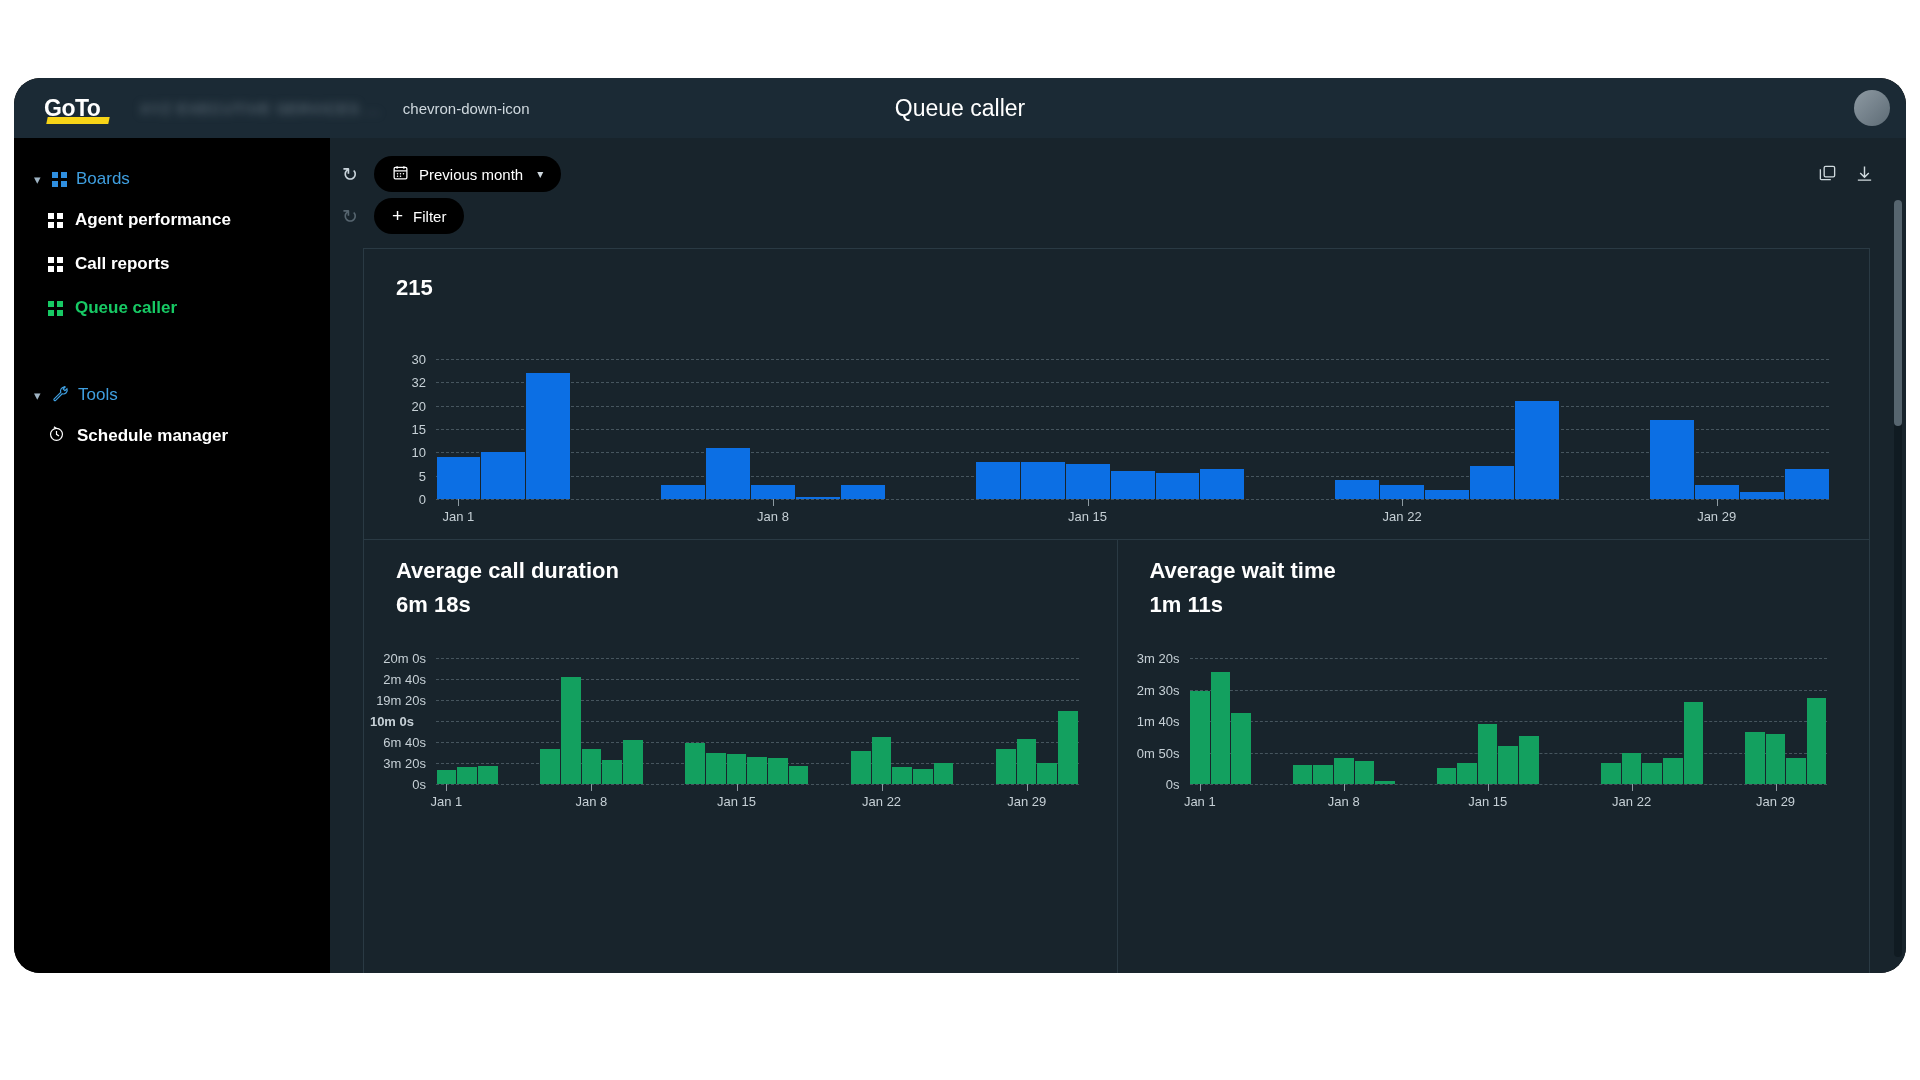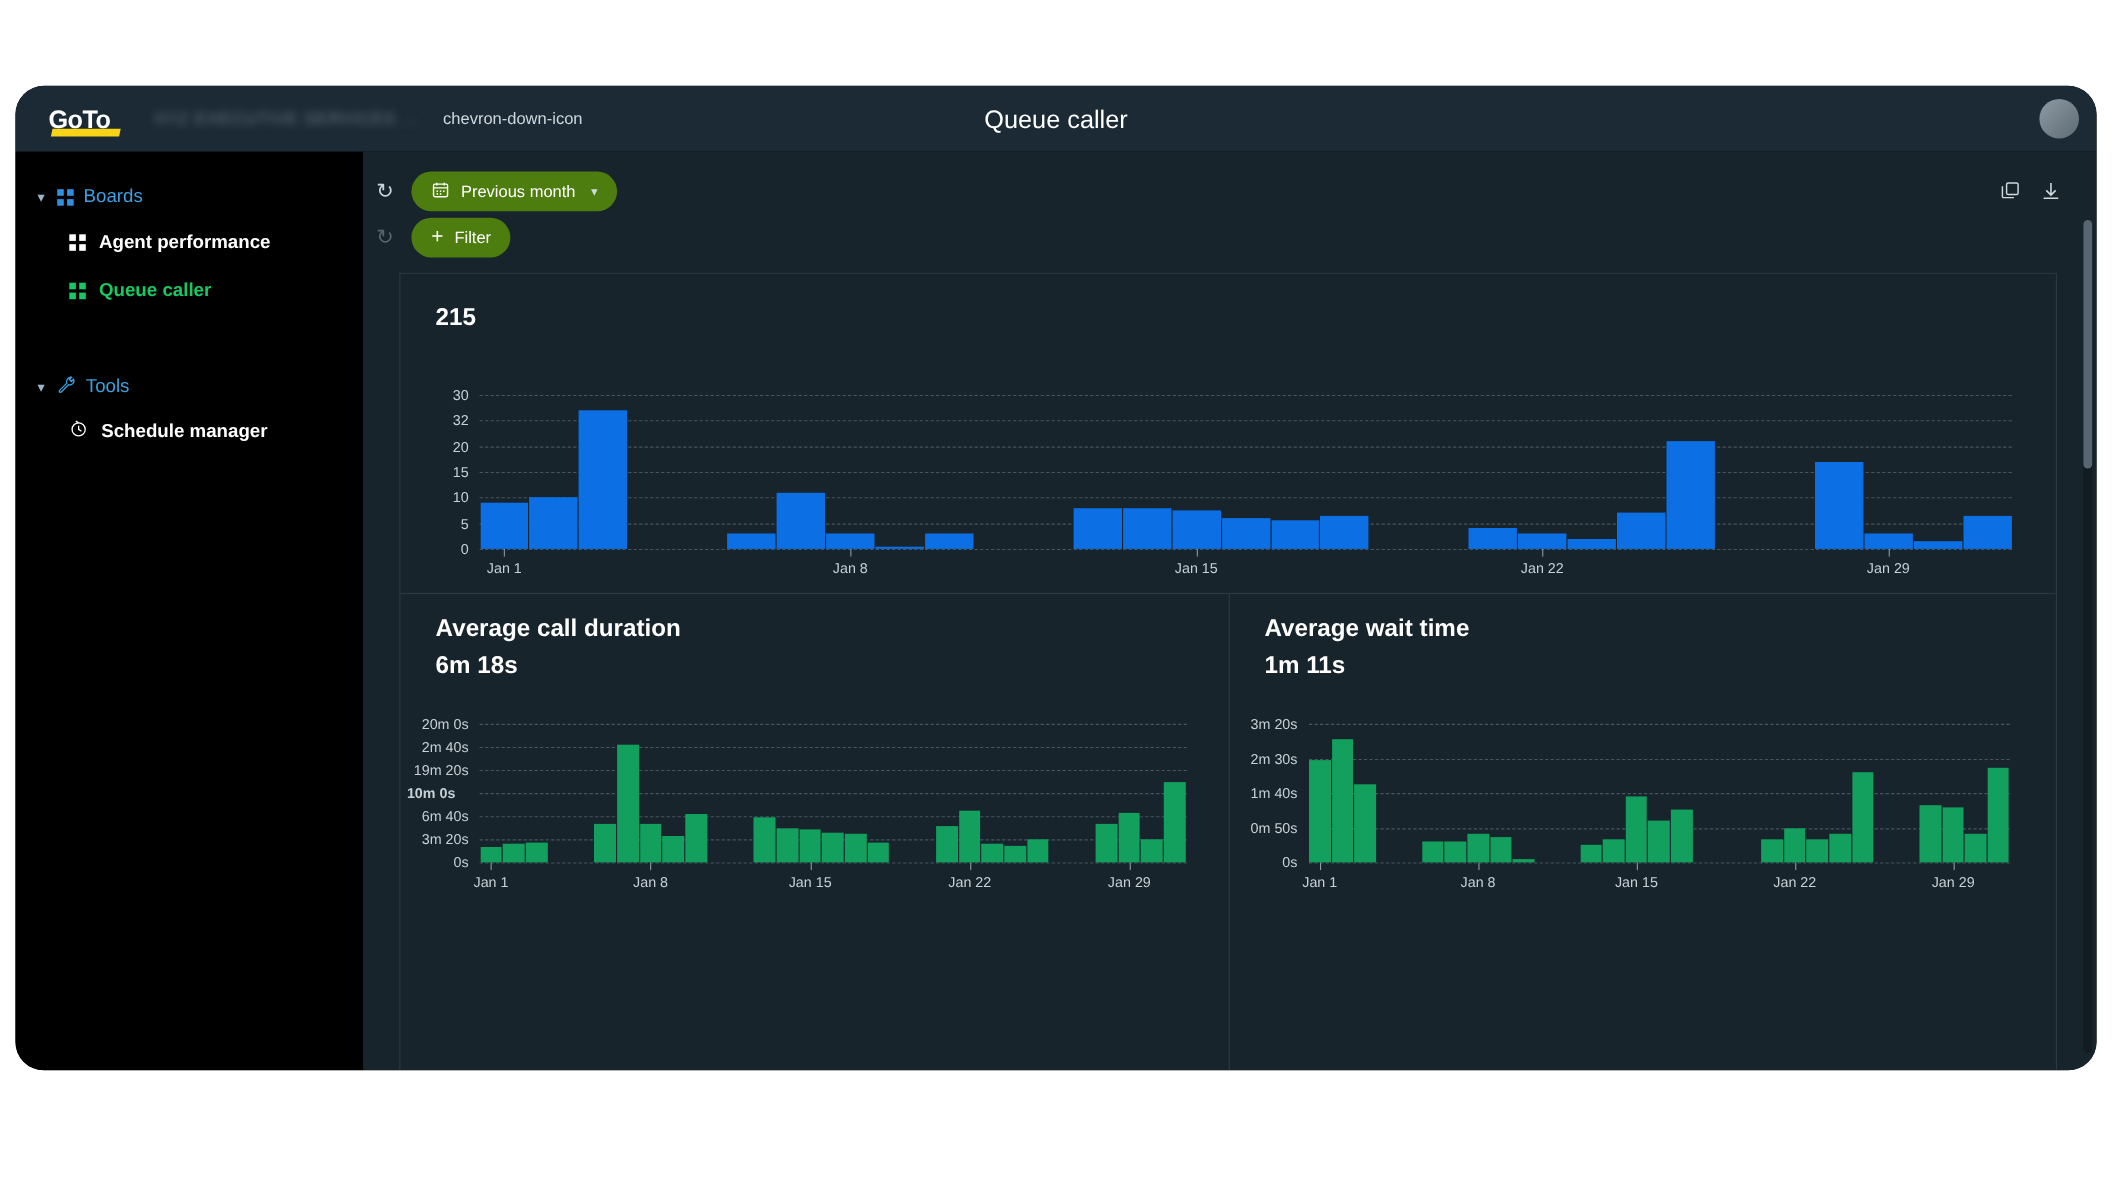--- a/index.html
+++ b/index.html
@@ -85,21 +85,21 @@
     position: absolute; width: 6px; height: 6px; display: block;
   }
   .grid-icon-blue i { background: #2f8fe0; }
   .grid-icon-white i { background: #ffffff; }
   .grid-icon-green i { background: #17c964; }
   .g-tl { left: 0; top: 0; } .g-tr { left: 9px; top: 0; }
   .g-bl { left: 0; top: 9px; } .g-br { left: 9px; top: 9px; }
 
   .nav-item {
     display: flex; align-items: center;
-    height: 44px; padding-left: 49px; cursor: pointer;
+    height: 44px; padding-left: 34px; cursor: pointer;
   }
   .nav-item-label {
     font-size: 17px; font-weight: 700; margin-left: 12px;
     color: #ffffff;
   }
   .nav-item.active .nav-item-label { color: #17c964; }
   .wrench-icon { color: #3f9fe0; font-size: 15px; }
   .clock-icon { color: #ffffff; font-size: 17px; }
 
   
@@ -116,21 +116,21 @@
   .toolbar-row.r1 { top: 18px; }
   .toolbar-row.r2 { top: 60px; }
   .reset-icon {
     width: 24px; text-align: center; color: #c9d4db;
     font-size: 19px; cursor: pointer; margin-right: 12px;
   }
   .reset-icon.dim { color: #56656f; }
   .pill {
     display: flex; align-items: center; gap: 10px;
     height: 36px; padding: 0 18px;
-    background: #4d7c0f; border-radius: 18px;
+    background: #000000; border-radius: 18px;
     color: #ffffff; font-size: 15px; cursor: pointer;
     white-space: nowrap;
   }
   .pill .chev { color: #cfd8de; font-size: 12px; margin-left: 4px; }
   .pill .plus { font-size: 19px; color: #ffffff; }
   #toolbar-actions {
     position: absolute; right: 32px; top: 26px;
     display: flex; gap: 18px;
   }
   .tb-icon { color: #d0dade; cursor: pointer; line-height: 0; }
@@ -234,20 +234,29 @@
     </div>
 
     <div class="nav-item">
       <span class="grid-icon-white">
           <i class="g-tl"></i>
           <i class="g-tr"></i>
           <i class="g-bl"></i>
           <i class="g-br"></i>
         </span>
       <span class="nav-item-label">Agent performance</span>
+    </div>
+    <div class="nav-item">
+      <span class="grid-icon-white">
+          <i class="g-tl"></i>
+          <i class="g-tr"></i>
+          <i class="g-bl"></i>
+          <i class="g-br"></i>
+        </span>
+      <span class="nav-item-label">Call reports</span>
     </div>
     <div class="nav-item active">
       <span class="grid-icon-green">
           <i class="g-tl"></i>
           <i class="g-tr"></i>
           <i class="g-bl"></i>
           <i class="g-br"></i>
         </span>
       <span class="nav-item-label">Queue caller</span>
     </div>

